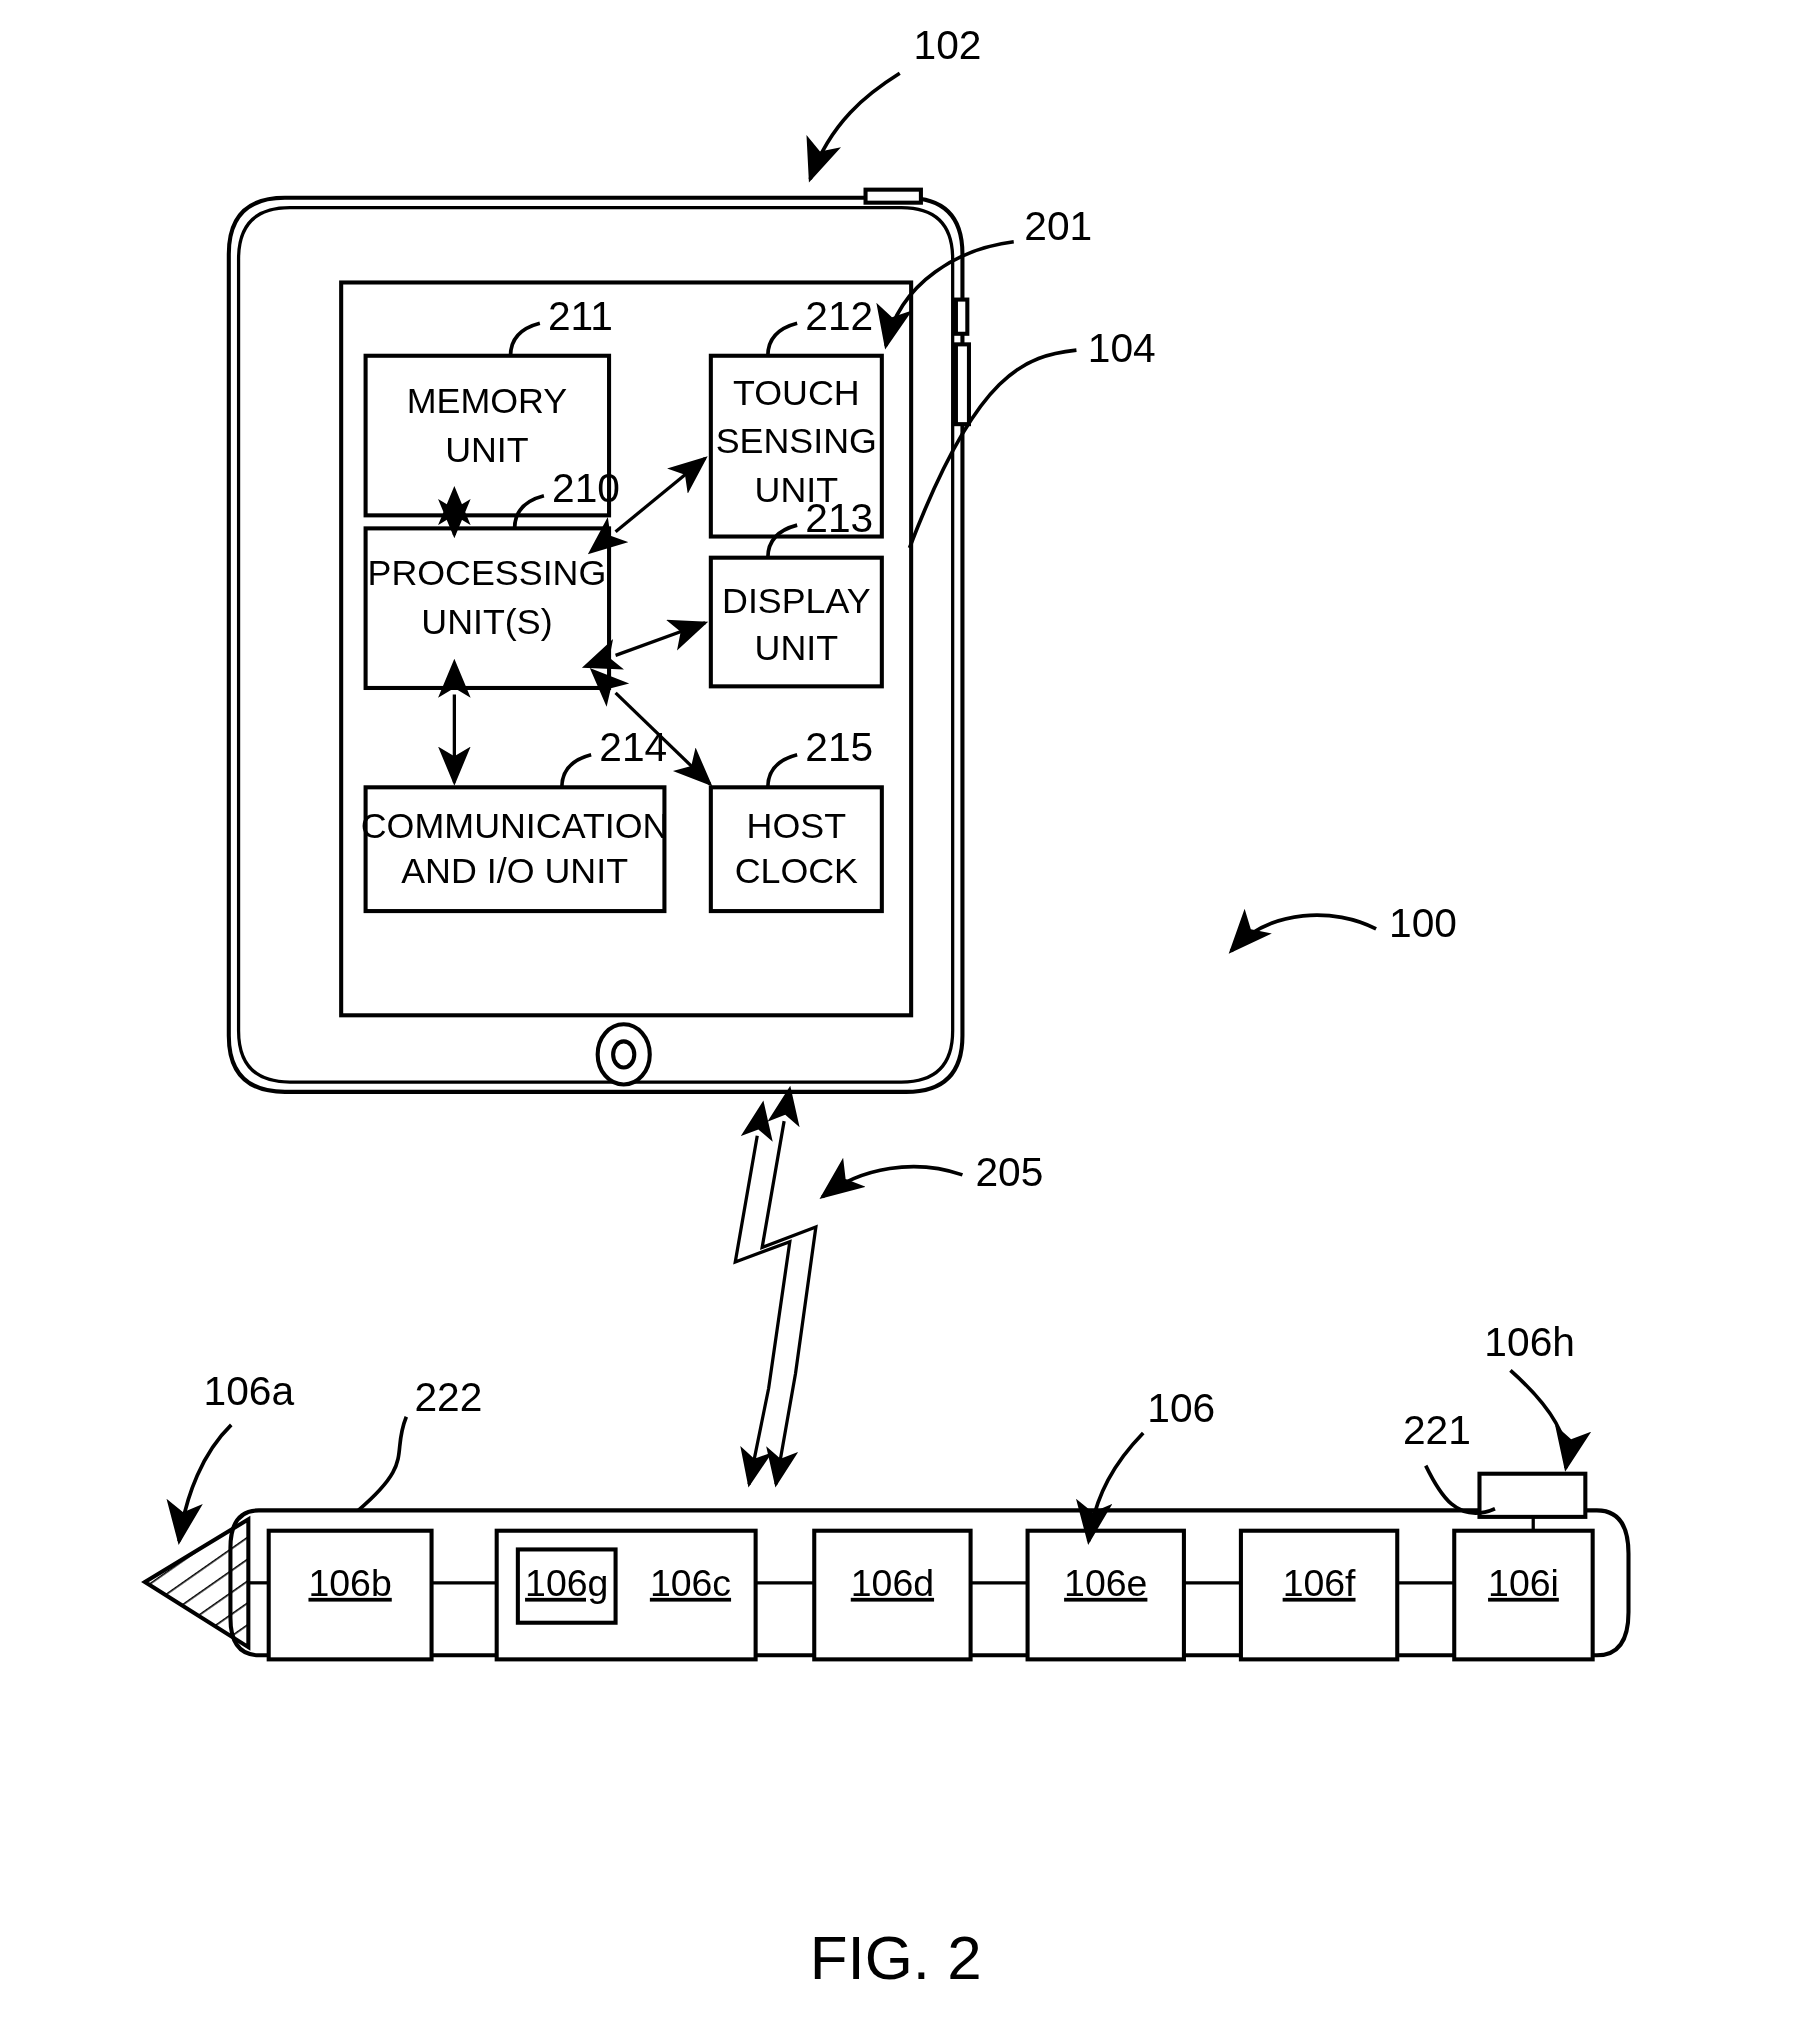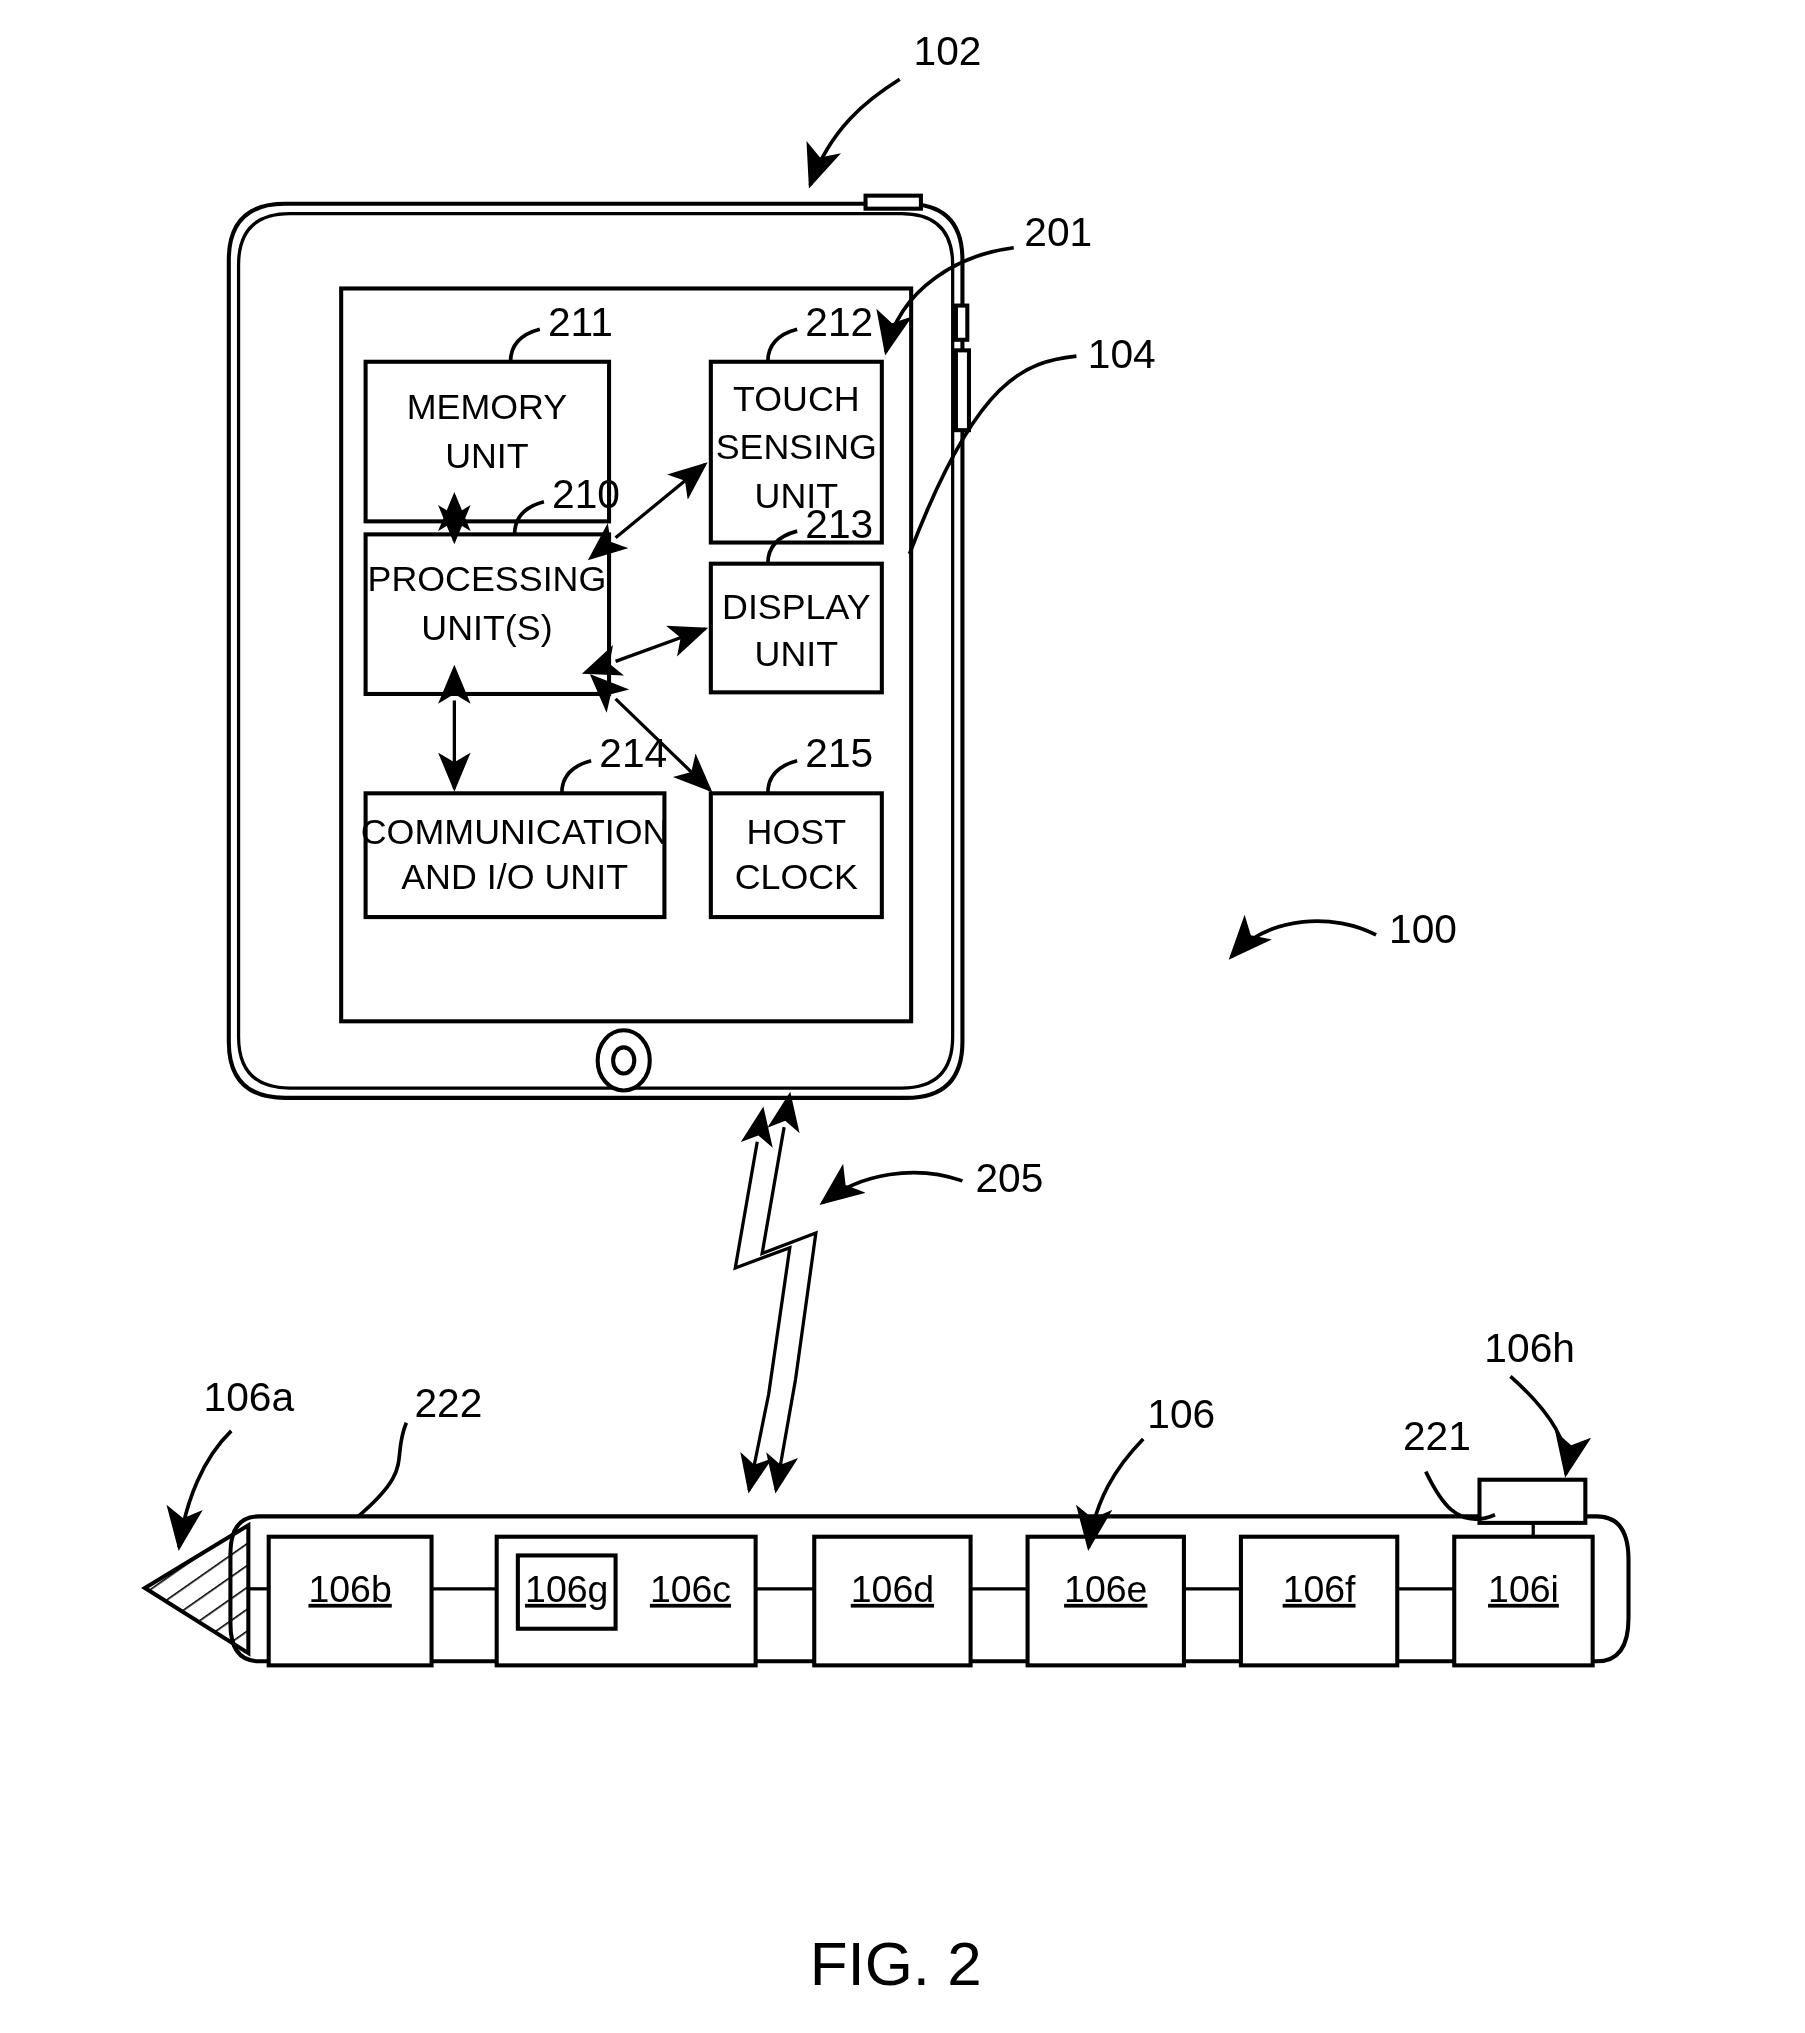--- a/index.html
+++ b/index.html
@@ -9,21 +9,21 @@
   }
   body {
     width: 1806px;
     height: 2034px;
     font-family: "Liberation Sans", sans-serif;
     position: relative;
     overflow: hidden;
   }
   #figure-root {
     position: absolute;
-    left: 0; top: 10px;
+    left: 0; top: 4px;
     width: 1806px;
     height: 1696px;
   }
   svg { display: block; }
   .ln { fill: none; stroke: #000; stroke-width: 5; }
   .ln-thin { fill: none; stroke: #000; stroke-width: 4; }
   .ln-box { fill: #fff; stroke: #000; stroke-width: 5; }
   .ln-lead { fill: none; stroke: #000; stroke-width: 4.5; }
   .reftext {
     font-family: "Liberation Sans", sans-serif;

